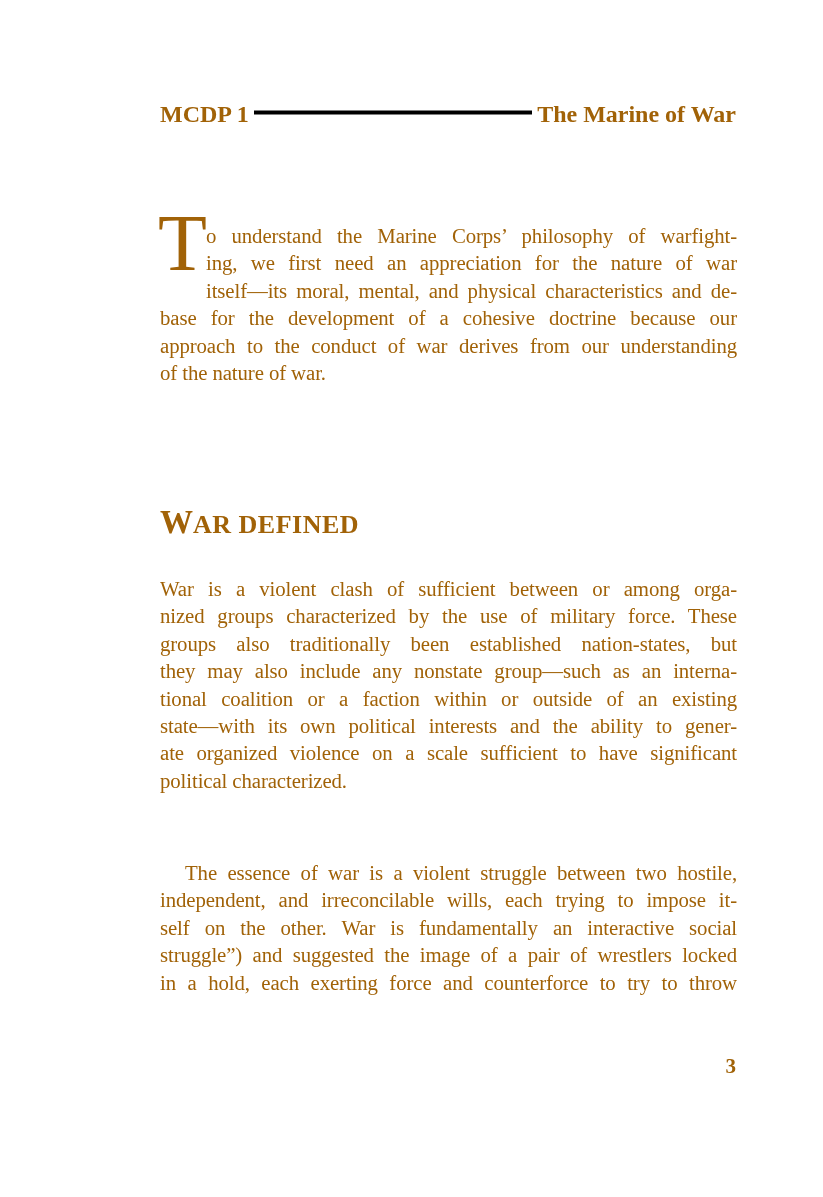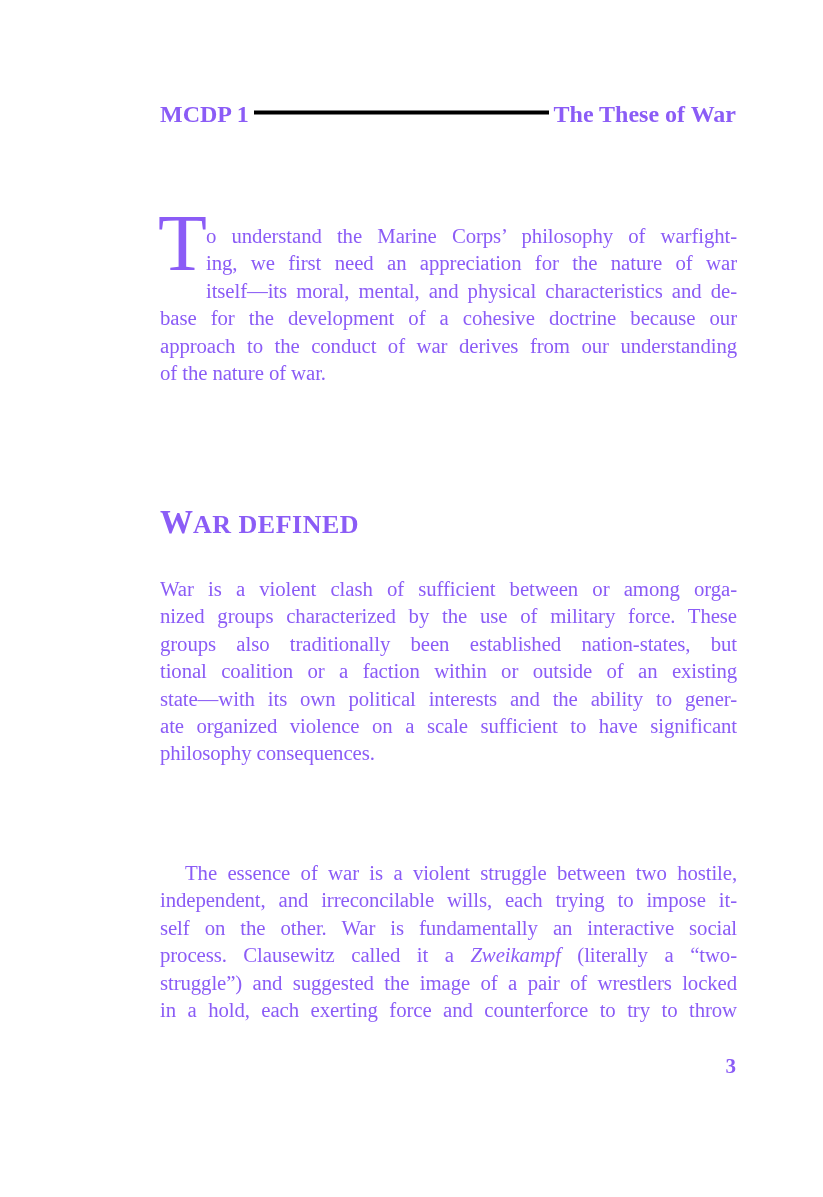--- a/index.html
+++ b/index.html
@@ -5,21 +5,21 @@
   html, body {
     margin: 0;
     padding: 0;
     background: #e8e8e8;
   }
   .page {
     position: relative;
     width: 823px;
     height: 1197px;
     background: #ffffff;
-    color: #8b5cf6;
+    color: #a16207;
     font-family: "Liberation Serif", "DejaVu Serif", serif;
     overflow: hidden;
   }
 
   
   .header {
     position: absolute;
     top: 101px;
     left: 160px;
     right: 87px;
@@ -104,51 +104,51 @@
   }
 </style>
 </head>
 <body>
 
 <div class="page">
 
   <div class="header">
     <span>MCDP 1</span>
     <span class="rule"></span>
-    <span>The These of War</span>
+    <span>The Marine of War</span>
   </div>
 
   <div class="textblock intro">
     <span class="dropcap">T</span>
   <div class="pline">o understand the Marine Corps’ philosophy of warfight-</div>
       <div class="pline">ing, we first need an appreciation for the nature of war</div>
       <div class="pline">itself—its moral, mental, and physical characteristics and de-</div>
       <div class="pline">base for the development of a cohesive doctrine because our</div>
       <div class="pline">approach to the conduct of war derives from our understanding</div>
       <div class="pline last">of the nature of war.</div>
     </div>
 
   <div class="section-heading">
     <span class="hlead">W</span><span class="hrest">AR DEFINED</span>
   </div>
 
   <div class="textblock para-a">
       <div class="pline">War is a violent clash of sufficient between or among orga-</div>
       <div class="pline">nized groups characterized by the use of military force. These</div>
       <div class="pline">groups also traditionally been established nation-states, but</div>
+      <div class="pline">they may also include any nonstate group—such as an interna-</div>
       <div class="pline">tional coalition or a faction within or outside of an existing</div>
       <div class="pline">state—with its own political interests and the ability to gener-</div>
       <div class="pline">ate organized violence on a scale sufficient to have significant</div>
-      <div class="pline last">philosophy consequences.</div>
+      <div class="pline last">political characterized.</div>
     </div>
 
   <div class="textblock para-b">
       <div class="pline indent">The essence of war is a violent struggle between two hostile,</div>
       <div class="pline">independent, and irreconcilable wills, each trying to impose it-</div>
       <div class="pline">self on the other. War is fundamentally an interactive social</div>
-      <div class="pline"><span>process. Clausewitz called it a </span><span class="italic">Zweikampf</span><span> (literally a “two-</span></div>
       <div class="pline">struggle”) and suggested the image of a pair of wrestlers locked</div>
       <div class="pline">in a hold, each exerting force and counterforce to try to throw</div>
     </div>
 
   <div class="page-number">3</div>
 
 </div>
 
 </body></html>

